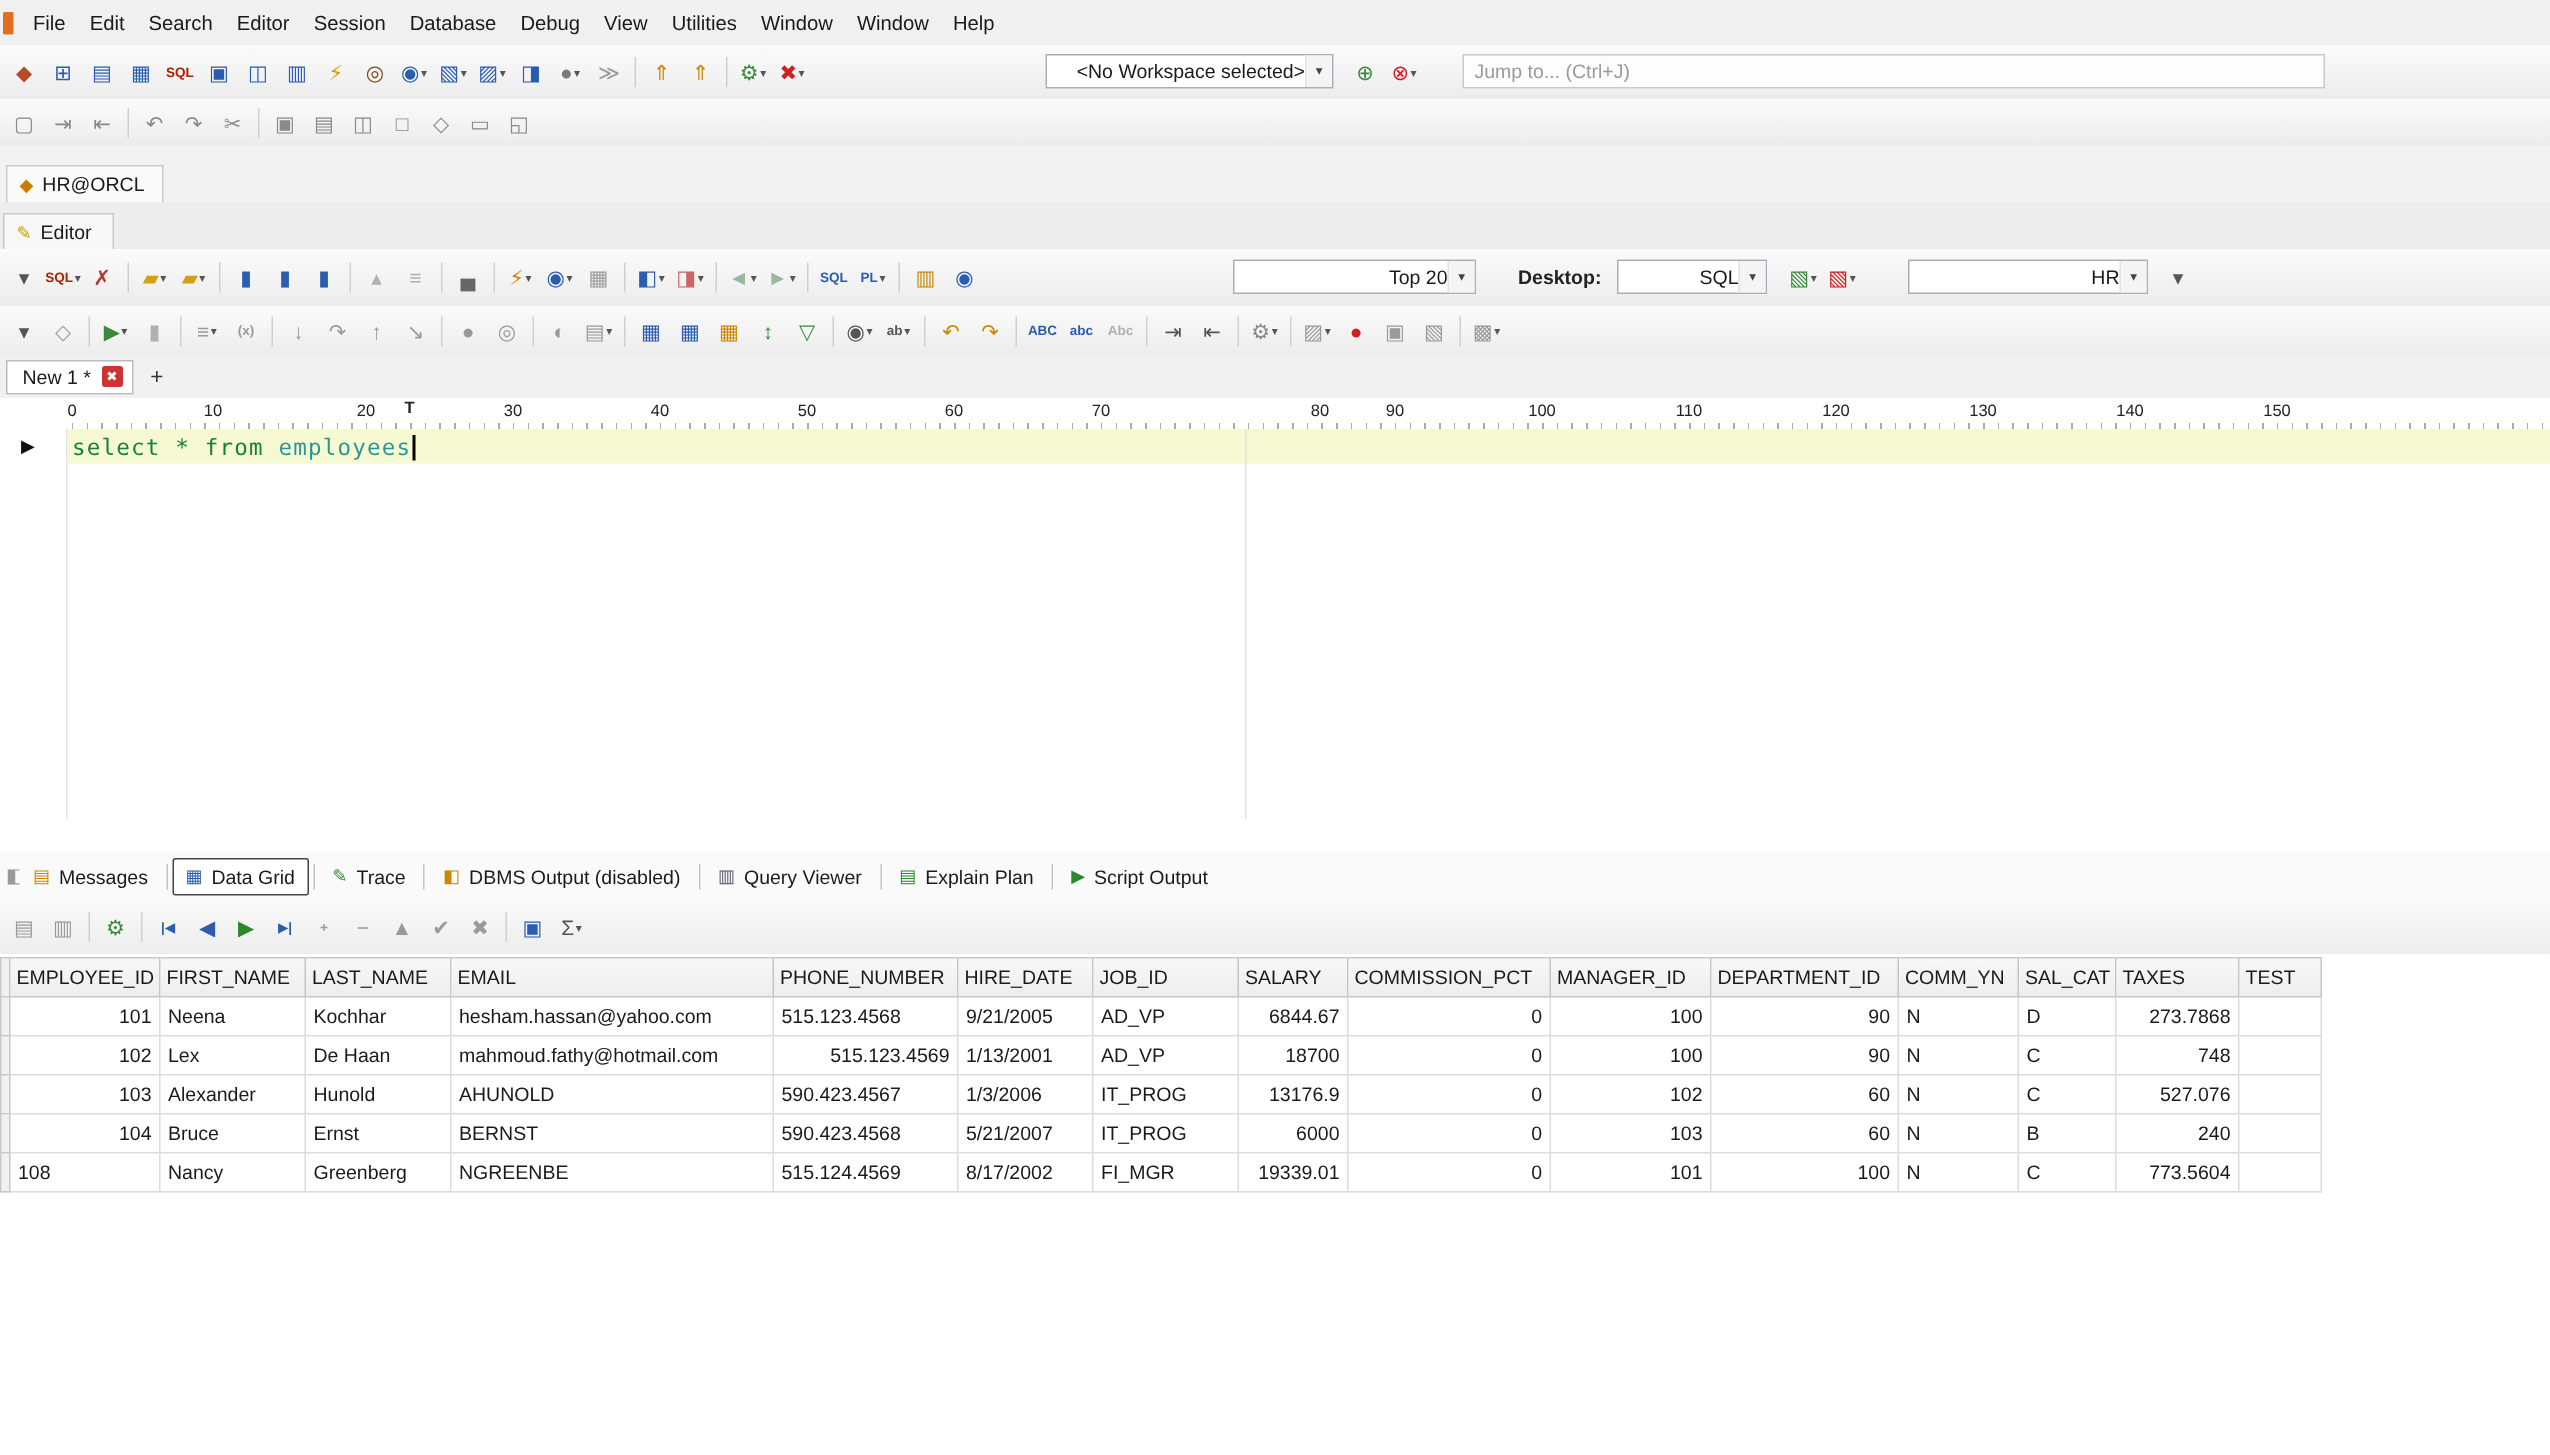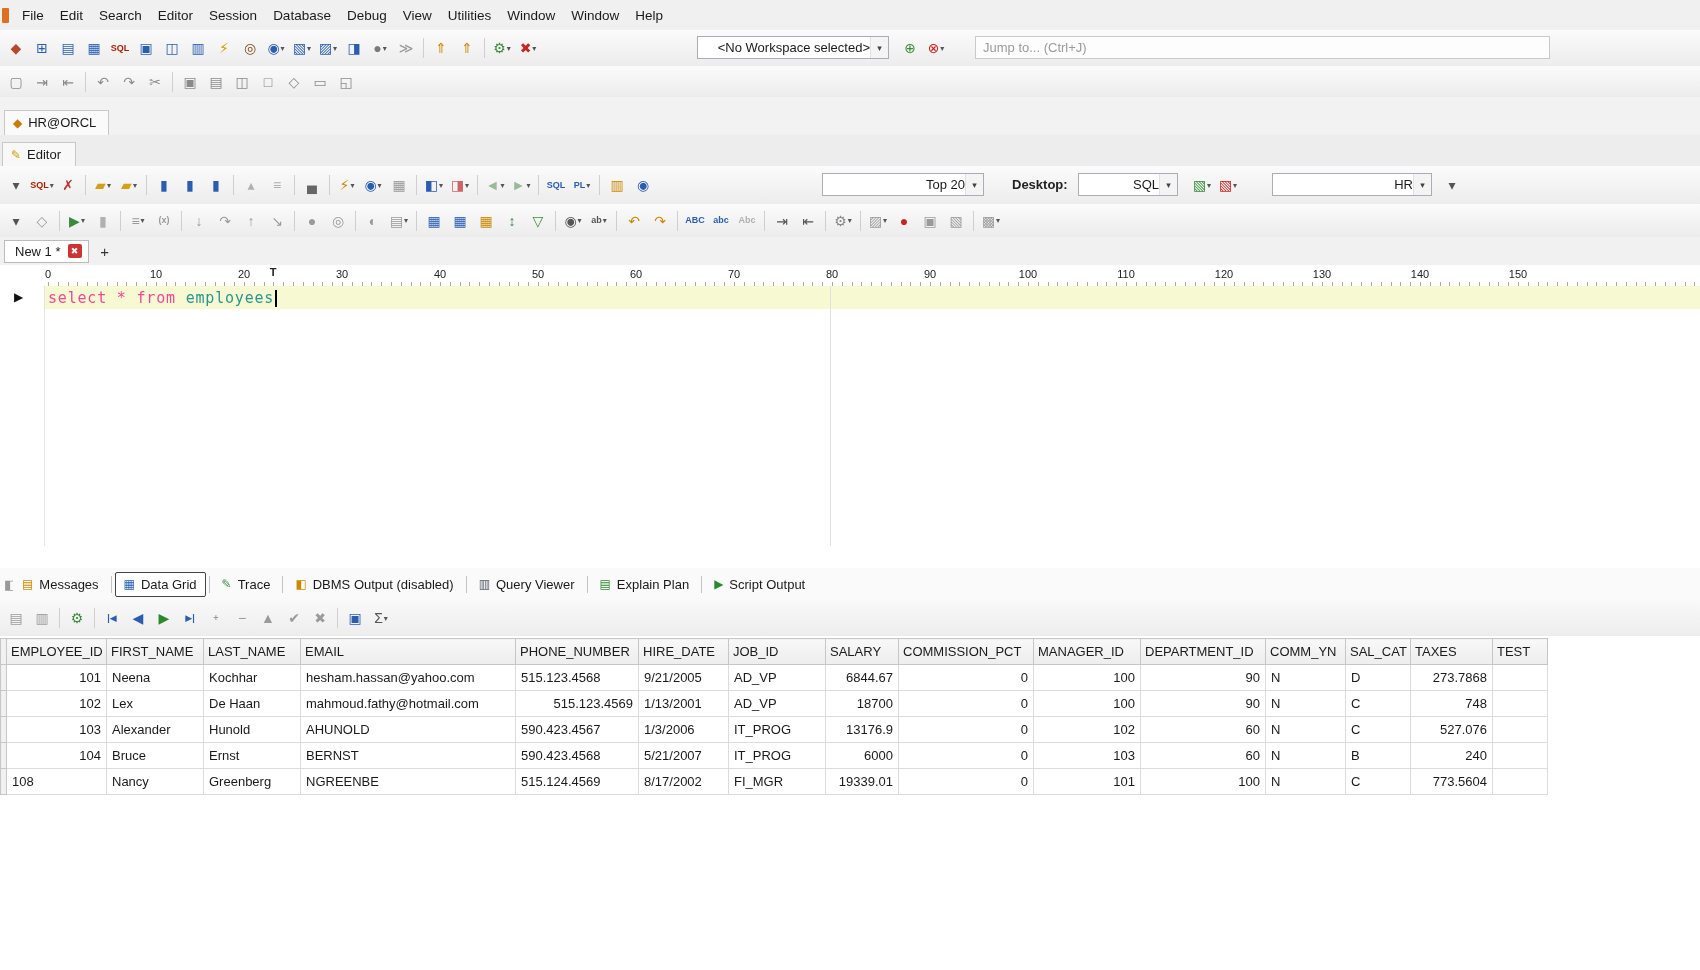--- a/index.html
+++ b/index.html
@@ -57,21 +57,21 @@
   .ruler-ticks{position:absolute;left:48px;right:0;bottom:0;height:4px;
     background:repeating-linear-gradient(90deg,#aaa 0 1px,transparent 1px 9.8px);}
   .cursor-marker{position:absolute;left:273px;top:1px;font-size:11px;font-weight:bold;color:#222;transform:translateX(-50%);}
   
   #editor{position:absolute;left:0;right:0;top:286px;height:260px;background:#fff;overflow:hidden;}
   .current-line{position:absolute;left:45px;right:0;top:0;height:23px;background:#f6f9d2;}
   .gutter{position:absolute;left:0;top:0;bottom:0;width:44px;background:#fff;border-right:1px solid #e4e4e4;}
   .run-arrow{position:absolute;left:14px;top:4px;font-size:12px;color:#111;}
   .code{position:absolute;left:48px;top:3px;font-family:"DejaVu Sans Mono","Liberation Mono",monospace;
     font-size:15px;letter-spacing:0.8px;white-space:pre;}
-  .tok-keyword{color:#ec4899;}
+  .tok-keyword{color:#15803d;}
   .tok-identifier{color:#2a9595;}
   .tok-plain{color:#111;}
   .caret{display:inline-block;width:2px;height:17px;background:#000;vertical-align:text-bottom;margin-left:1px;}
   .col-guide{position:absolute;left:830px;top:0;bottom:0;width:1px;background:#e0e0e0;}
   
   #caption{position:absolute;left:0;right:0;top:546px;height:22px;background:#f0f0f0;border-top:1px solid #c8c8c8;
     border-bottom:1px solid #dedede;font-size:12.5px;display:flex;align-items:center;padding-left:1px;color:#222;}
   
   #rtabs{top:568px;height:32px;background:#fafafa;border-bottom:1px solid #dadada;display:flex;align-items:center;padding-left:4px;}
   .tab-sliver{width:9px;overflow:hidden;font-size:13px;color:#999;flex:none;}
@@ -505,28 +505,28 @@
       <span>New 1 *</span>
       <span class="doc-close">✖</span>
     </div>
     <div class="doc-add">+</div>
   </div>
 
   <div id="ruler">
     <div class="ruler-ticks"></div>
     <span class="cursor-marker">T</span>
   <span class="ruler-num" style="left: 48px;">0</span>
-      <span class="ruler-num" style="left: 156px; text-align: right;">10</span>
+      <span class="ruler-num" style="left: 142px; text-align: right;">10</span>
       <span class="ruler-num" style="left: 244px;">20</span>
       <span class="ruler-num" style="left: 342px;">30</span>
       <span class="ruler-num" style="left: 440px;">40</span>
       <span class="ruler-num" style="left: 538px;">50</span>
       <span class="ruler-num" style="left: 636px;">60</span>
       <span class="ruler-num" style="left: 734px;">70</span>
-      <span class="ruler-num" style="left: 832px;">80</span>
+      <span class="ruler-num" style="left: 880px;">80</span>
       <span class="ruler-num" style="left: 930px;">90</span>
       <span class="ruler-num" style="left: 1028px;">100</span>
       <span class="ruler-num" style="left: 1126px;">110</span>
       <span class="ruler-num" style="left: 1224px;">120</span>
       <span class="ruler-num" style="left: 1322px;">130</span>
       <span class="ruler-num" style="left: 1420px;">140</span>
       <span class="ruler-num" style="left: 1518px;">150</span>
     </div>
 
   <div id="editor">

